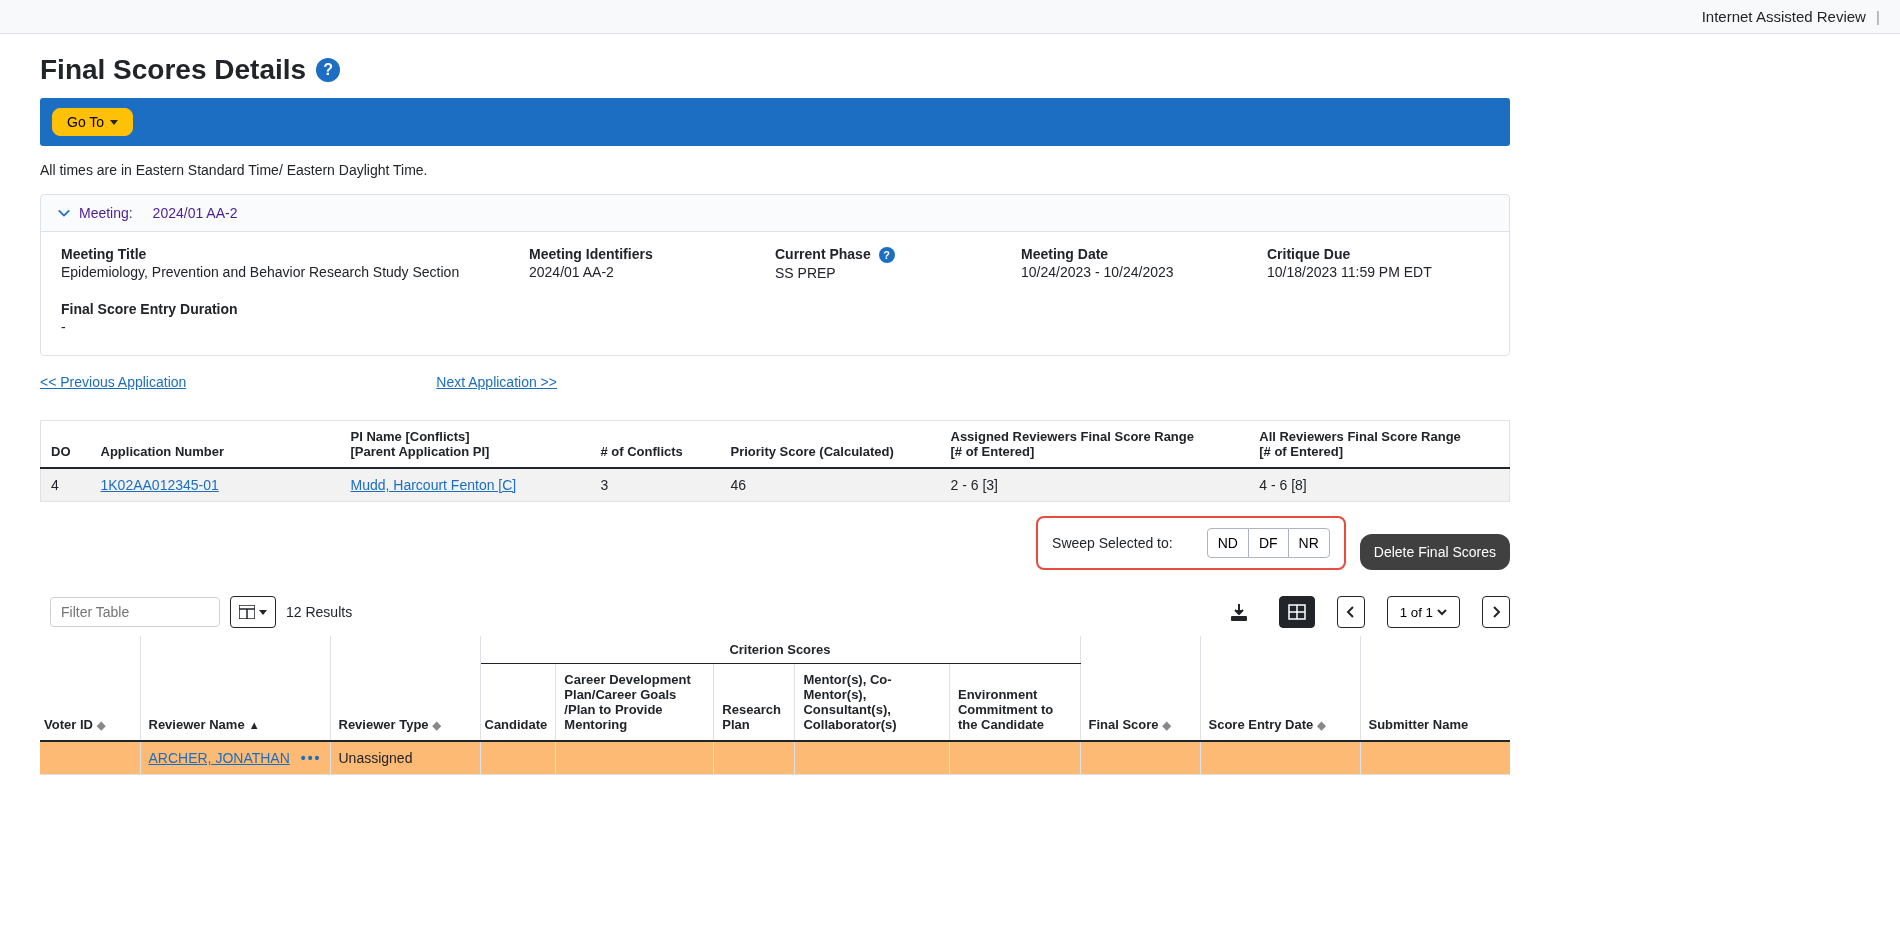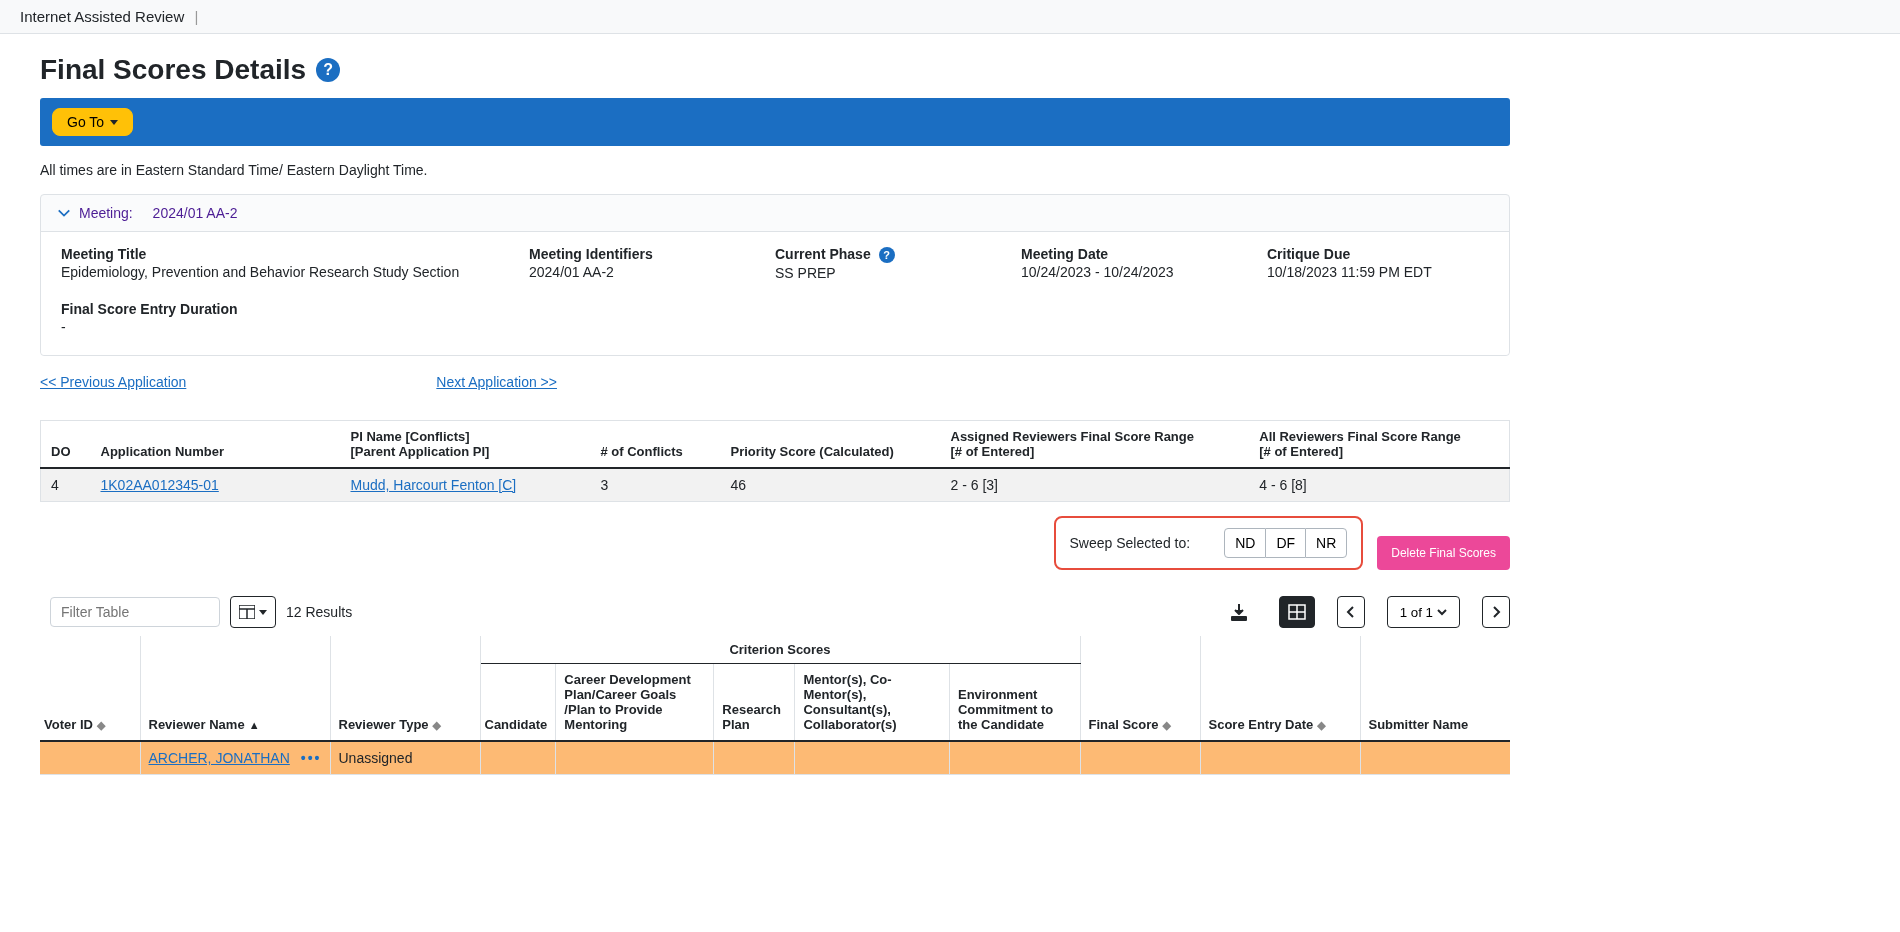--- a/index.html
+++ b/index.html
@@ -7,20 +7,21 @@
     font-family: "Segoe UI", -apple-system, Arial, sans-serif;
     font-size: 14px;
     color: #212529;
     background: #fff;
   }
   .top-bar {
     background: #f8f9fa;
     border-bottom: 1px solid #dee2e6;
     padding: 8px 20px;
     font-size: 15px;
+    text-align: right;
   }
   .top-bar span.sep {
     color: #999;
     margin-left: 6px;
   }
   .container {
     padding: 20px 40px;
     max-width: 1550px;
   }
   .page-title {
@@ -166,27 +167,27 @@
     border: 1px solid #adb5bd;
     background: #fff;
     padding: 6px 10px;
     cursor: pointer;
     font-size: 14px;
   }
   .sweep-btn:first-child { border-radius: 4px 0 0 4px; }
   .sweep-btn:nth-child(2) { border-left: none; border-right: none; }
   .sweep-btn:last-child { border-radius: 0 4px 4px 0; }
   .delete-btn {
-    background: #ec4899;
+    background: #404040;
     color: #fff;
     border: none;
-    border-radius: 4px;
+    border-radius: 12px;
     padding: 10px 14px;
     cursor: pointer;
-    font-size: 12px;
+    font-size: 14px;
   }
   .toolbar {
     display: flex;
     align-items: center;
     justify-content: space-between;
     margin-bottom: 8px;
   }
   .toolbar-left {
     display: flex;
     align-items: center;

